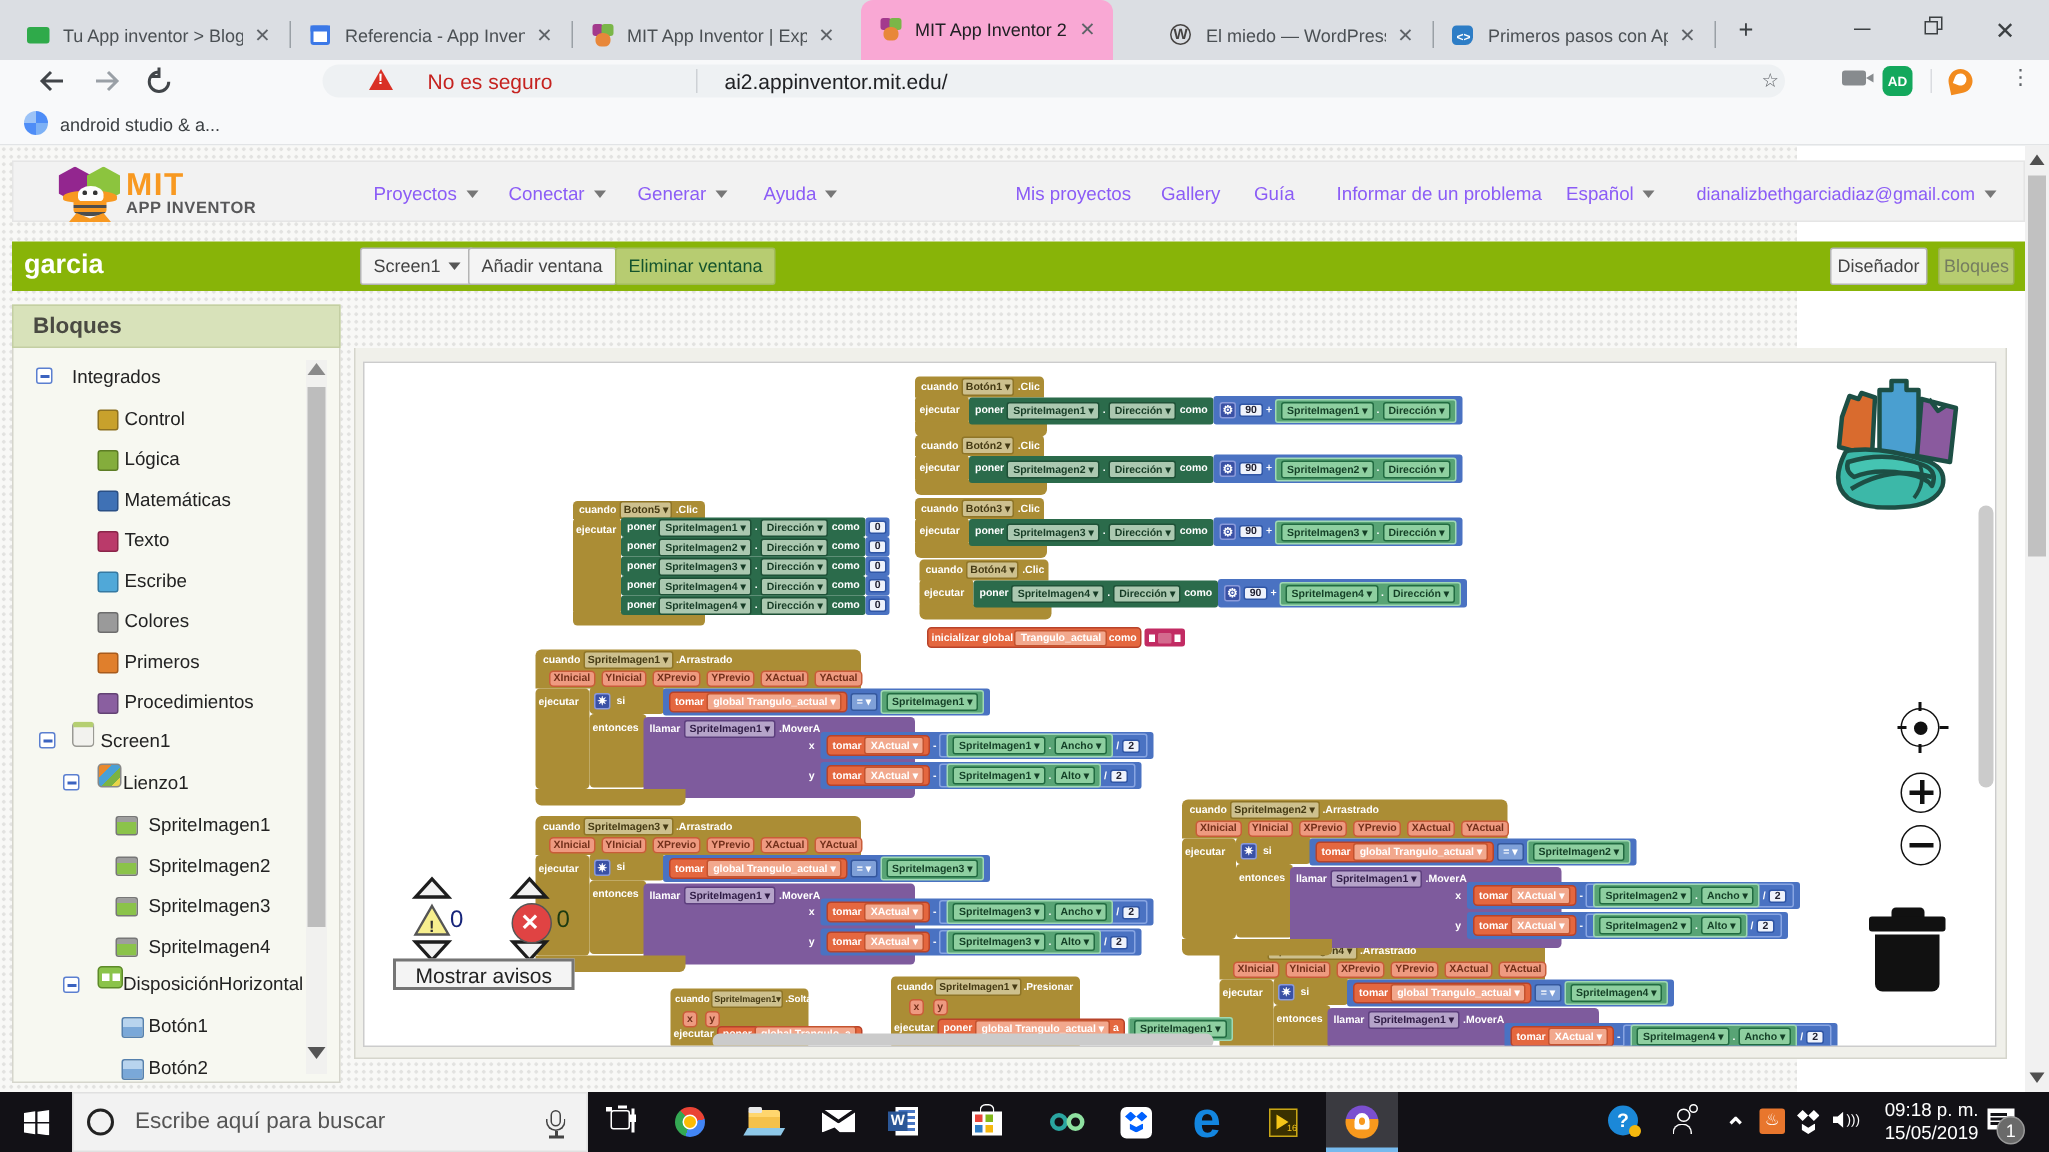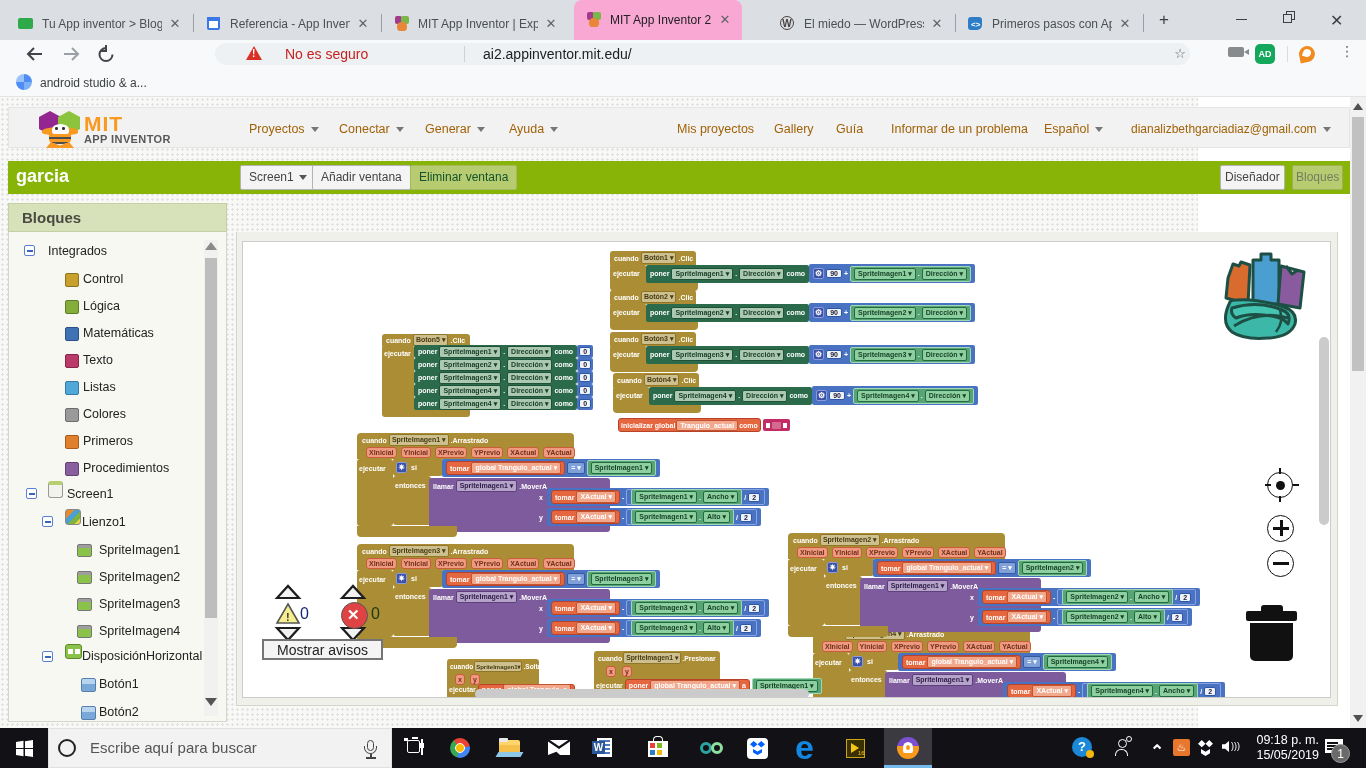--- a/index.html
+++ b/index.html
@@ -9,21 +9,21 @@
 .tab .ti{position:absolute;left:10px;top:8px;width:16px;height:16px}
 .tab .tt{position:absolute;left:34px;top:9px;right:28px;overflow:hidden}
 .tab .tx{position:absolute;right:8px;top:9px;width:14px;height:14px;color:#5f6368;font-size:13px;line-height:14px;text-align:center}
 .tabsep{position:absolute;top:14px;width:1px;height:18px;background:#9aa0a6}
 #activetab{position:absolute;left:574px;top:0px;width:168px;height:40px;background:#f9a8d4;border-radius:8px 8px 0 0;font-size:12px;color:#202124}
 #toolbar{position:absolute;left:0;top:40px;width:1366px;height:28px;background:#f8f9fa}
 #omni{position:absolute;left:215px;top:43px;width:975px;height:22px;background:#eef1f3;border-radius:11px;font-size:14px}
 #bkbar{position:absolute;left:0;top:68px;width:1366px;height:29px;background:#f8f9fa;border-bottom:1px solid #e2e4e6}
 #page{position:absolute;left:0;top:97px;width:1198px;height:631px;background:#f8f8f6;background-image:radial-gradient(#e2e2e0 1px,transparent 1.1px);background-size:5px 5px}
 #aihead{position:absolute;left:8px;top:10px;width:1342px;height:41px;background:#f2f2f2;border:1px solid #e5e5e5}
-.menu{position:absolute;top:14px;font-size:12.5px;color:#a16207;white-space:nowrap}
+.menu{position:absolute;top:14px;font-size:12.5px;color:#8b5cf6;white-space:nowrap}
 .car{display:inline-block;width:0;height:0;border-left:4px solid transparent;border-right:4px solid transparent;border-top:5px solid #777;margin-left:6px;vertical-align:middle}
 #greenbar{position:absolute;left:8px;top:64px;width:1342px;height:33px;background:#88b408}
 #greenbar .pn{position:absolute;left:8px;top:5px;color:#fff;font-size:18px;font-weight:bold}
 .gbtn{position:absolute;top:4px;height:25px;background:#f4f4f4;border:1px solid #b4b4b4;border-radius:2px;font-size:12px;color:#444;text-align:center;line-height:23px;padding:0 8px;white-space:nowrap}
 .phead{position:absolute;height:29px;background:#d8e2ba;border:1px solid #c4cfa3;font-size:15px;font-weight:bold;color:#4a4a42;line-height:27px;padding-left:13px}
 #lpanel{position:absolute;left:8px;top:135px;width:219px;height:490px;background:#f7f8f1;border:1px solid #d5d5cc;border-top:none}
 #vpanel{position:absolute;left:236px;top:135px;width:1102px;height:474px;background:#f0f0ea;border:1px solid #d5d5cc;border-top:none}
 #canvas{position:absolute;left:5px;top:9px;width:1089px;height:457px;background:#fff;border:1px solid #ccc;overflow:hidden}
 .trow{position:absolute;font-size:12.5px;color:#222;white-space:nowrap}
 .exp{position:absolute;width:11px;height:11px;border:1px solid #5b7fd0;background:#fff;border-radius:2px}
@@ -172,21 +172,21 @@
       <span class="trow" style="left:39px;top:12px">Integrados</span>
   <span class="tico" style="left:56px;top:41px;background:#c8a12c;border:1px solid #8d7121"></span>
       <span class="trow" style="left:74px;top:40px">Control</span>
   <span class="tico" style="left:56px;top:68px;background:#84ad3c;border:1px solid #5d7d25"></span>
       <span class="trow" style="left:74px;top:67px">Lógica</span>
   <span class="tico" style="left:56px;top:95px;background:#3f71b5;border:1px solid #2a4f85"></span>
       <span class="trow" style="left:74px;top:94px">Matemáticas</span>
   <span class="tico" style="left:56px;top:122px;background:#ba3a6a;border:1px solid #8a2549"></span>
       <span class="trow" style="left:74px;top:121px">Texto</span>
   <span class="tico" style="left:56px;top:149px;background:#50a8d8;border:1px solid #3579a2"></span>
-      <span class="trow" style="left:74px;top:148px">Listas</span>
+      <span class="trow" style="left:74px;top:148px">Escribe</span>
   <span class="tico" style="left:56px;top:176px;background:#9a9a9a;border:1px solid #6d6d6d"></span>
       <span class="trow" style="left:74px;top:175px">Colores</span>
   <span class="tico" style="left:56px;top:203px;background:#e07f2c;border:1px solid #a85b1c"></span>
       <span class="trow" style="left:74px;top:202px">Primeros</span>
   <span class="tico" style="left:56px;top:230px;background:#8a5fa0;border:1px solid #634374"></span>
       <span class="trow" style="left:74px;top:229px">Procedimientos</span>
   <span class="exp" style="left:17px;top:256px"></span>
   <span class="tico" style="left:39px;top:249px;width:15px;height:17px;background:#f2f2ee;border:1px solid #9a9a94;border-radius:3px;border-top:4px solid #b5cf71"></span>
   <span class="trow" style="left:58px;top:255px">Screen1</span>
   <span class="exp" style="left:33px;top:284px"></span>

